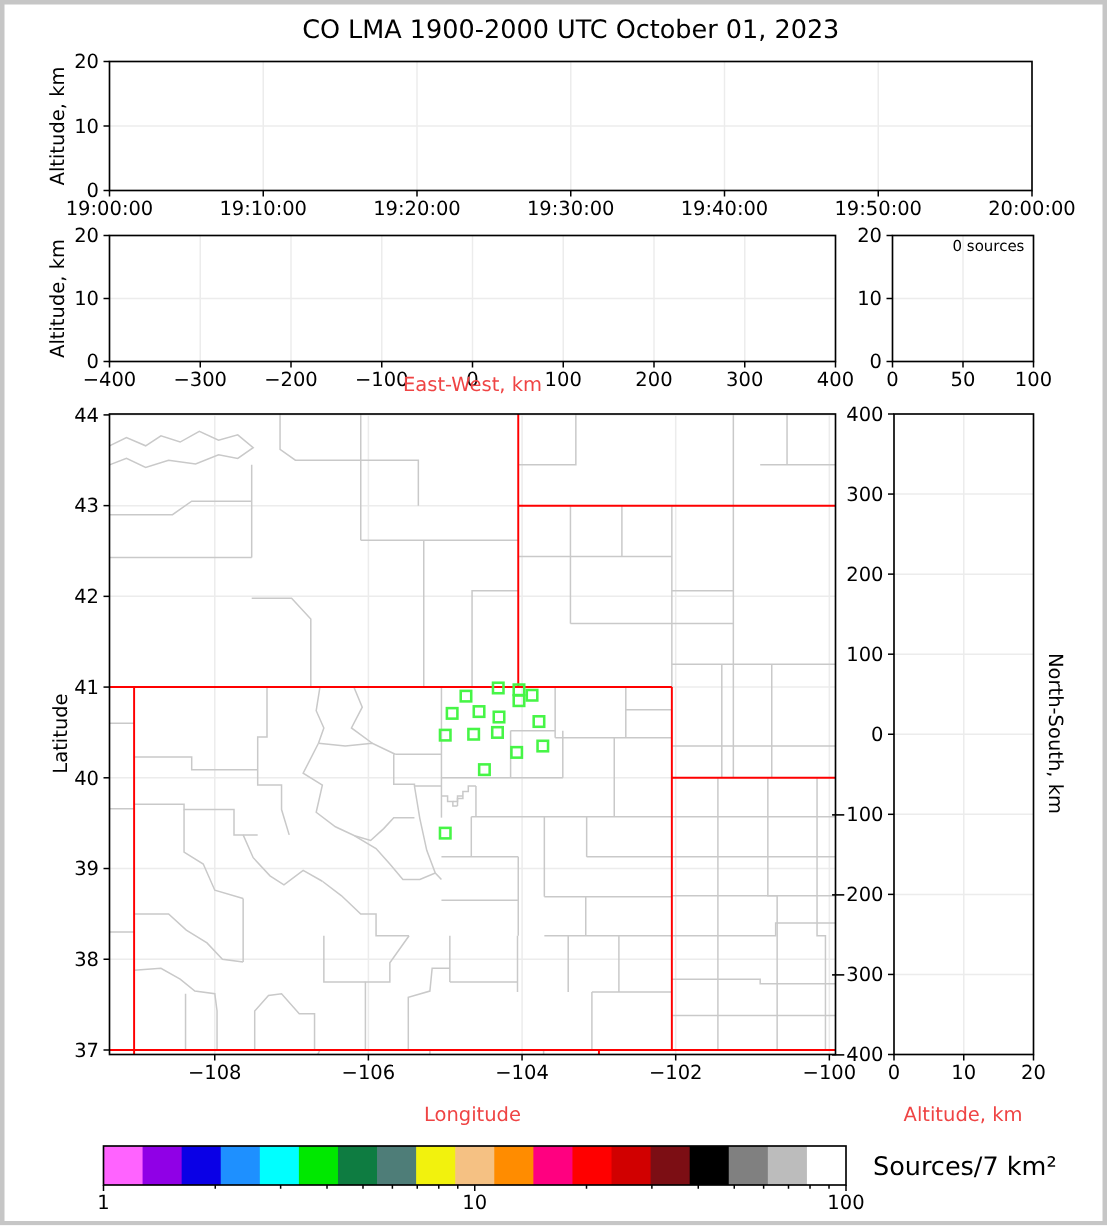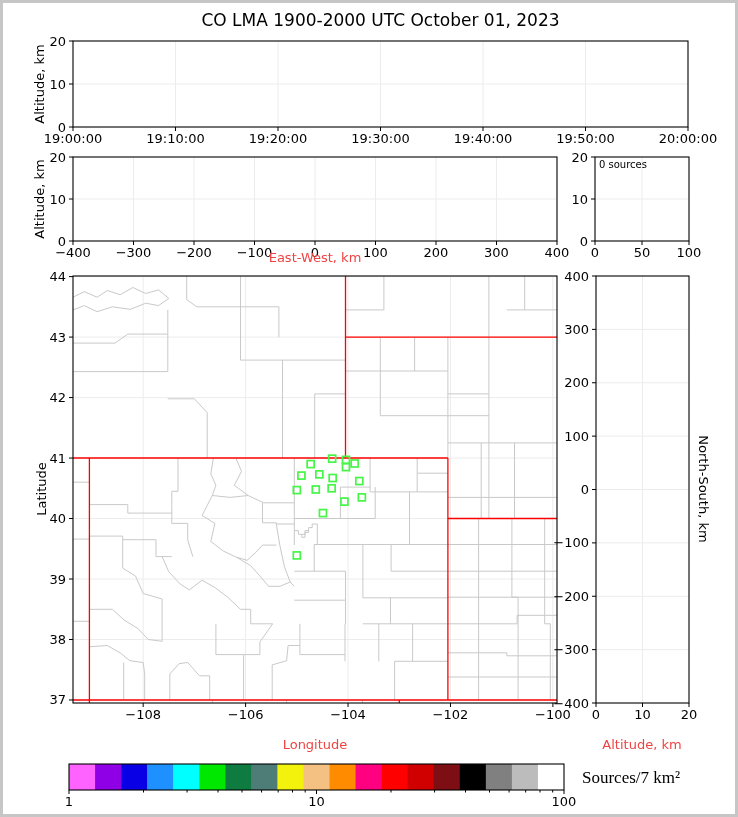--- a/index.html
+++ b/index.html
@@ -12,21 +12,21 @@
   }
   .frame-border{position:absolute;inset:0;border:3px solid #c6c6c6;pointer-events:none;z-index:50;}
   .title{
     position:absolute;left:73px;top:10px;width:615px;
     text-align:center;font-size:17px;color:#000;white-space:nowrap;
   }
   .axlabel{position:absolute;font-size:13px;color:#ef4444;white-space:nowrap;transform:translate(-50%,-50%);}
   .vlabel{position:absolute;font-size:13px;color:#000;white-space:nowrap;transform:translate(-50%,-50%) rotate(-90deg);}
   .vlabel-r{position:absolute;font-size:13px;color:#000;white-space:nowrap;transform:translate(-50%,-50%) rotate(90deg);}
   .annotation{position:absolute;font-size:10px;color:#000;white-space:nowrap;}
-  .cblabel{position:absolute;font-size:17px;color:#000;white-space:nowrap;transform:translate(0,-50%);font-family:Liberation Serif, serif;}
+  .cblabel{position:absolute;font-size:17px;color:#000;white-space:nowrap;transform:translate(0,-50%);}
   svg{position:absolute;left:0;top:0;}
   svg text{font-family:"DejaVu Sans", sans-serif;}
 </style>
 </head>
 <body>
 
 <div class="figure">
   <div class="title">CO LMA 1900-2000 UTC October 01, 2023</div>
 
   <svg id="plot" width="738" height="817">
@@ -379,21 +379,21 @@
         <line x1="316.5" y1="790" x2="316.5" y2="794" stroke="#000" stroke-width="1"></line>
         <text x="316.5" y="806" text-anchor="middle" font-size="13" fill="#000">10</text>
         <line x1="564" y1="790" x2="564" y2="794" stroke="#000" stroke-width="1"></line>
         <text x="564" y="806" text-anchor="middle" font-size="13" fill="#000">100</text>
       </g>
     </svg>
 
   <div class="vlabel" style="left:39px;top:84px;">Altitude, km</div>
   <div class="vlabel" style="left:39px;top:199px;">Altitude, km</div>
   <div class="axlabel" style="left:315px;top:257px;">East-West, km</div>
-  <div class="annotation" style="left:599px;top:159px;">0 sources</div>
+  <div class="annotation" style="left:635px;top:159px;">0 sources</div>
   <div class="vlabel" style="left:41px;top:489px;">Latitude</div>
   <div class="axlabel" style="left:315px;top:744px;text-align:center;">Longitude</div>
   <div class="axlabel" style="left:642px;top:744px;">Altitude, km</div>
   <div class="vlabel-r" style="left:703px;top:489px;">North-South, km</div>
   <div class="cblabel" style="left:582px;top:778px;">Sources/7 km²</div>
 
   <div class="frame-border"></div>
 </div>
 
 </body></html>

